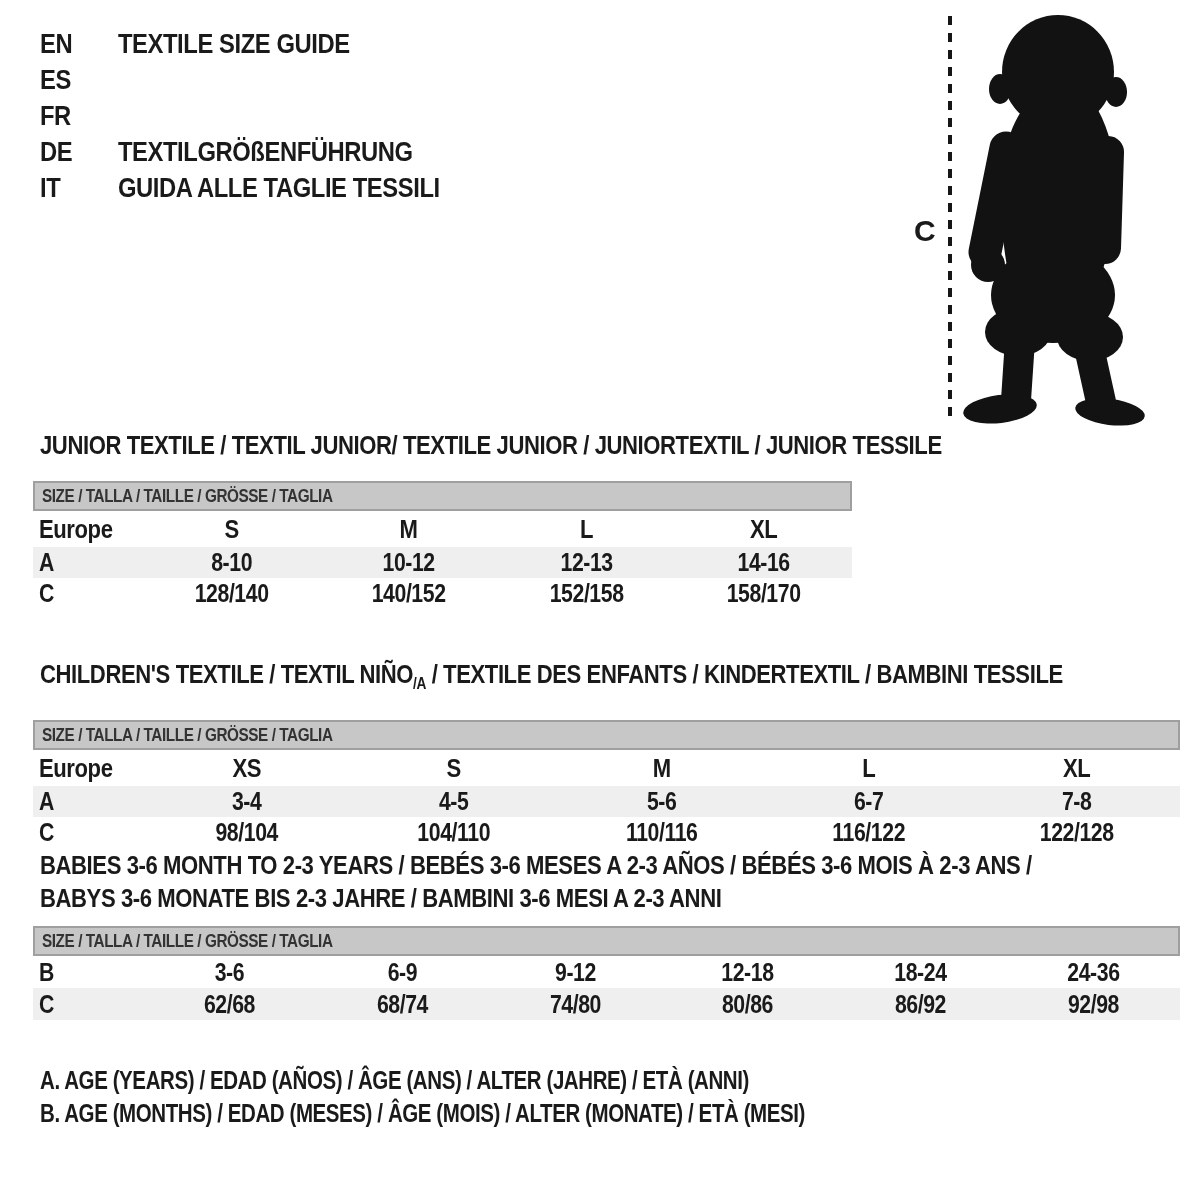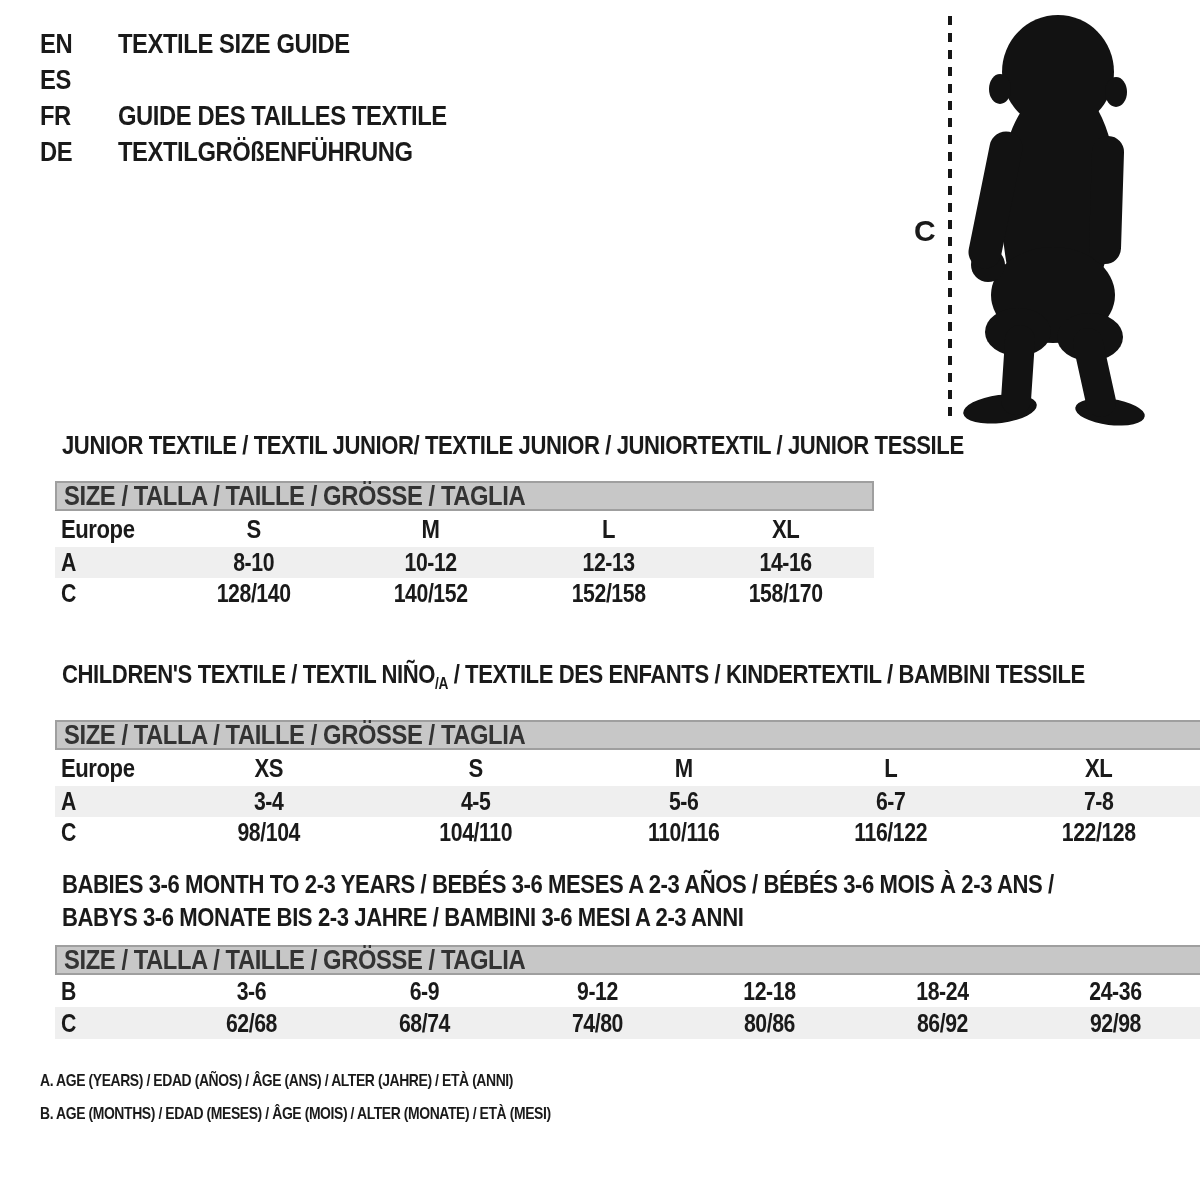--- a/index.html
+++ b/index.html
@@ -19,65 +19,68 @@
 
   
   .measure-line {
     position:absolute; left:948px; top:16px; width:4px; height:404px;
     background:repeating-linear-gradient(to bottom, #161616 0px, #161616 9px, transparent 9px, transparent 17px);
   }
   .measure-label { position:absolute; left:914px; top:214px; font-size:30px; }
   .toddler { position:absolute; left:958px; top:10px; width:195px; height:420px; }
 
   
-  .sec { position:absolute; left:33px;margin-left:22px; }
+  .sec { position:absolute; left:33px; }
   .sec-junior   { top:432px; width:819px; }
   .sec-children { top:661px; width:1147px; }
-  .sec-babies   { top:868px; width:1147px; }
+  .sec-babies   { top:849px; width:1147px; }
   .sec-title { font-size:26px; line-height:26px; margin:0 0 23px 7px; transform:scaleX(0.85); transform-origin:left center; letter-spacing:-0.5px; white-space:nowrap; font-weight:bold; }
   .sec-children .sec-title { margin-bottom:24px; }
   .sec-babies .sec-title { line-height:33px; margin-bottom:11px; }
   .sub-a { font-size:0.62em; vertical-align:sub; }
 
   .size-bar {
     height:30px; box-sizing:border-box; background:#c7c7c7; border:2px solid #9f9f9f;
-    display:flex; align-items:center; padding-left:7px; font-size:28px; color:#333333;
+    display:flex; align-items:center; padding-left:7px; font-size:18px; color:#333333;
   }
   .trow { display:flex; align-items:center; height:31px; font-size:25px; }
   .trow.row-size { height:36px; font-size:26px; }
   .trow.shaded { background:#efefef; }
   .sec-babies .trow { height:32px; }
   .row-label { flex:0 0 110px; width:110px; box-sizing:border-box; padding-left:7px; transform:scaleX(0.85); transform-origin:left center; letter-spacing:-0.5px; white-space:nowrap; }
   .cell { flex:1 1 0; text-align:center; transform:scaleX(0.85); letter-spacing:-0.5px; white-space:nowrap; }
 
   
-  .legend { position:absolute; left:40px; top:1064px; font-size:17px; }
+  .legend { position:absolute; left:40px; top:1064px; font-size:25px; }
   .legend-line { height:33px; display:flex; align-items:center; }
   .legend-line > span { display:inline-block; transform:scaleX(0.82); transform-origin:left center; letter-spacing:-0.5px; white-space:nowrap; }
 </style>
 </head>
 <body>
 
 <div class="canvas">
 
   <section class="lang-block">
     <div class="lang-row">
       <span class="lang-code"><span>EN</span></span>
       <span class="lang-label"><span>TEXTILE SIZE GUIDE</span></span>
     </div>
     <div class="lang-row">
       <span class="lang-code"><span>ES</span></span>
     </div>
     <div class="lang-row">
       <span class="lang-code"><span>FR</span></span>
-      <span class="lang-label"><span>GUIDE DES TAILLES TEXTILE</span></span>
     </div>
     <div class="lang-row">
       <span class="lang-code"><span>DE</span></span>
       <span class="lang-label"><span>TEXTILGRÖßENFÜHRUNG</span></span>
+    </div>
+    <div class="lang-row">
+      <span class="lang-code"><span>IT</span></span>
+      <span class="lang-label"><span>GUIDA ALLE TAGLIE TESSILI</span></span>
     </div>
   </section>
 
   <div class="measure-line"></div>
   <div class="measure-label">C</div>
   <svg class="toddler" viewBox="0 0 195 420" aria-hidden="true">
     <g fill="#121212" stroke="none">
       <ellipse cx="100" cy="62" rx="56" ry="57"></ellipse>
       <ellipse cx="42" cy="79" rx="11" ry="15"></ellipse>
       <ellipse cx="158" cy="82" rx="11" ry="15"></ellipse>

